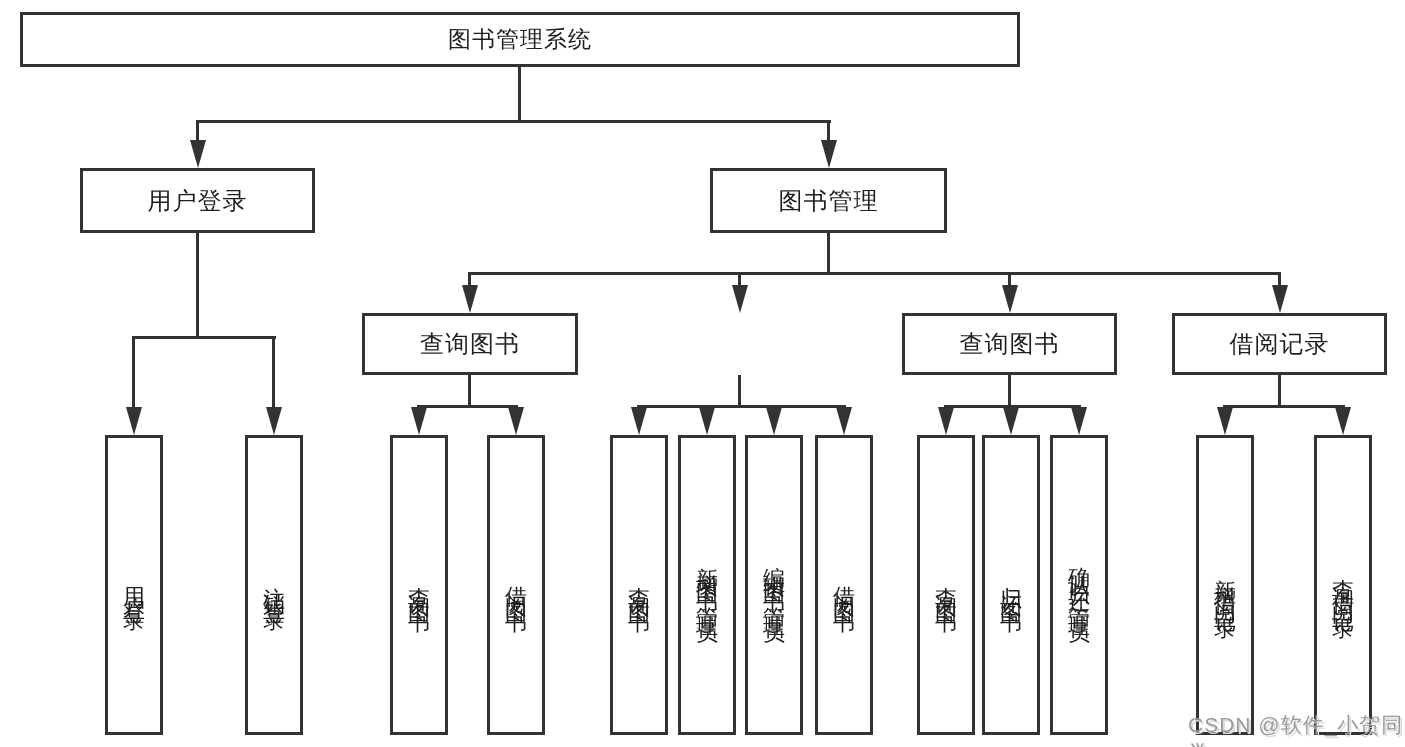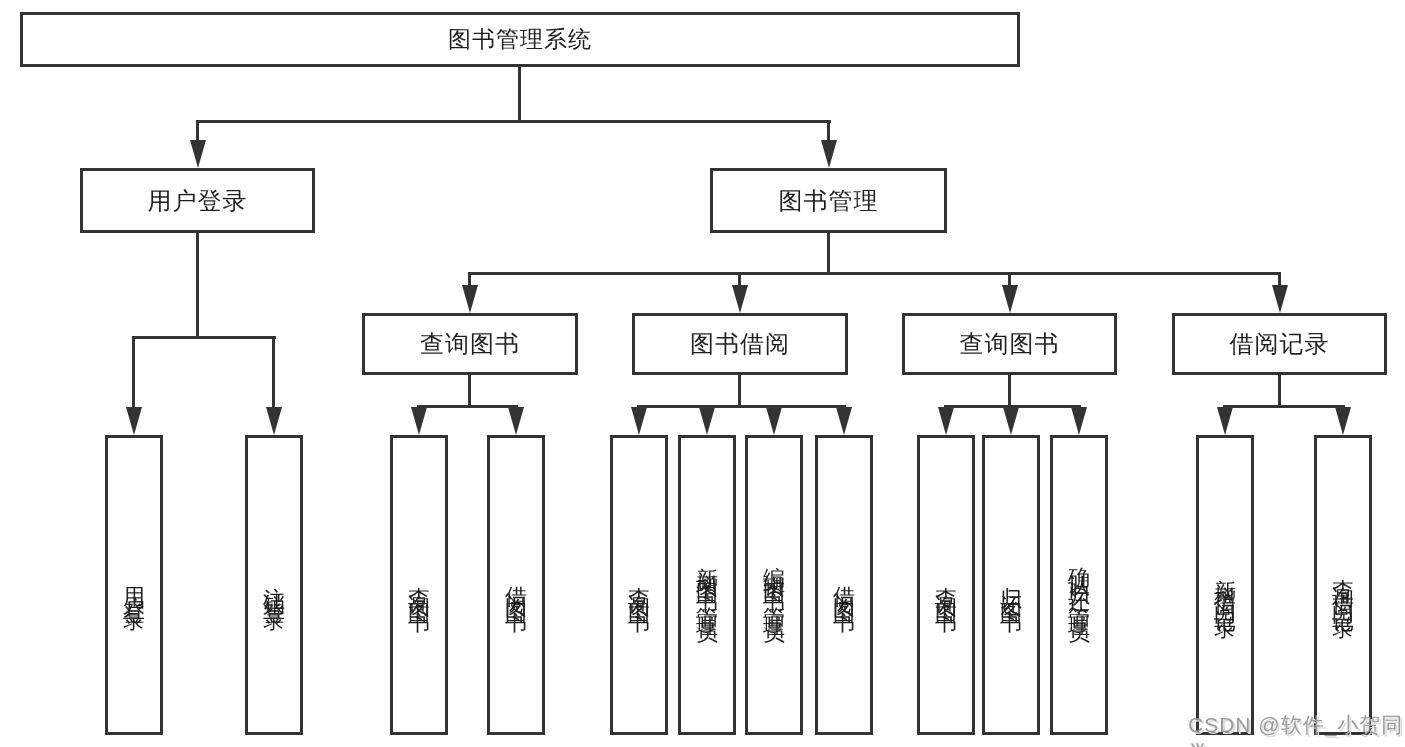--- a/index.html
+++ b/index.html
@@ -72,23 +72,20 @@
   <div class="vline" style="left:738px;top:272px;height:14px;"></div>
   <div class="arrow" style="left:732px;top:285px;"></div>
   <div class="vline" style="left:1008px;top:272px;height:14px;"></div>
   <div class="arrow" style="left:1002px;top:285px;"></div>
   <div class="vline" style="left:1278px;top:272px;height:14px;"></div>
   <div class="arrow" style="left:1272px;top:285px;"></div>
 
   <div class="hbox" style="left:362px;top:313px;width:216px;height:62px;">
     <span>查询图书</span>
   </div>
-  <div class="hbox" style="left:632px;top:313px;width:216px;height:62px;">
-    <span>图书借阅</span>
-  </div>
   <div class="hbox" style="left:902px;top:313px;width:215px;height:62px;">
     <span>查询图书</span>
   </div>
   <div class="hbox" style="left:1172px;top:313px;width:215px;height:62px;">
     <span>借阅记录</span>
   </div>
 
   <div class="vline" style="left:468px;top:375px;height:30px;"></div>
   <div class="hline" style="left:417px;top:405px;width:101px;"></div>
   <div class="arrow" style="left:411px;top:407px;"></div>

